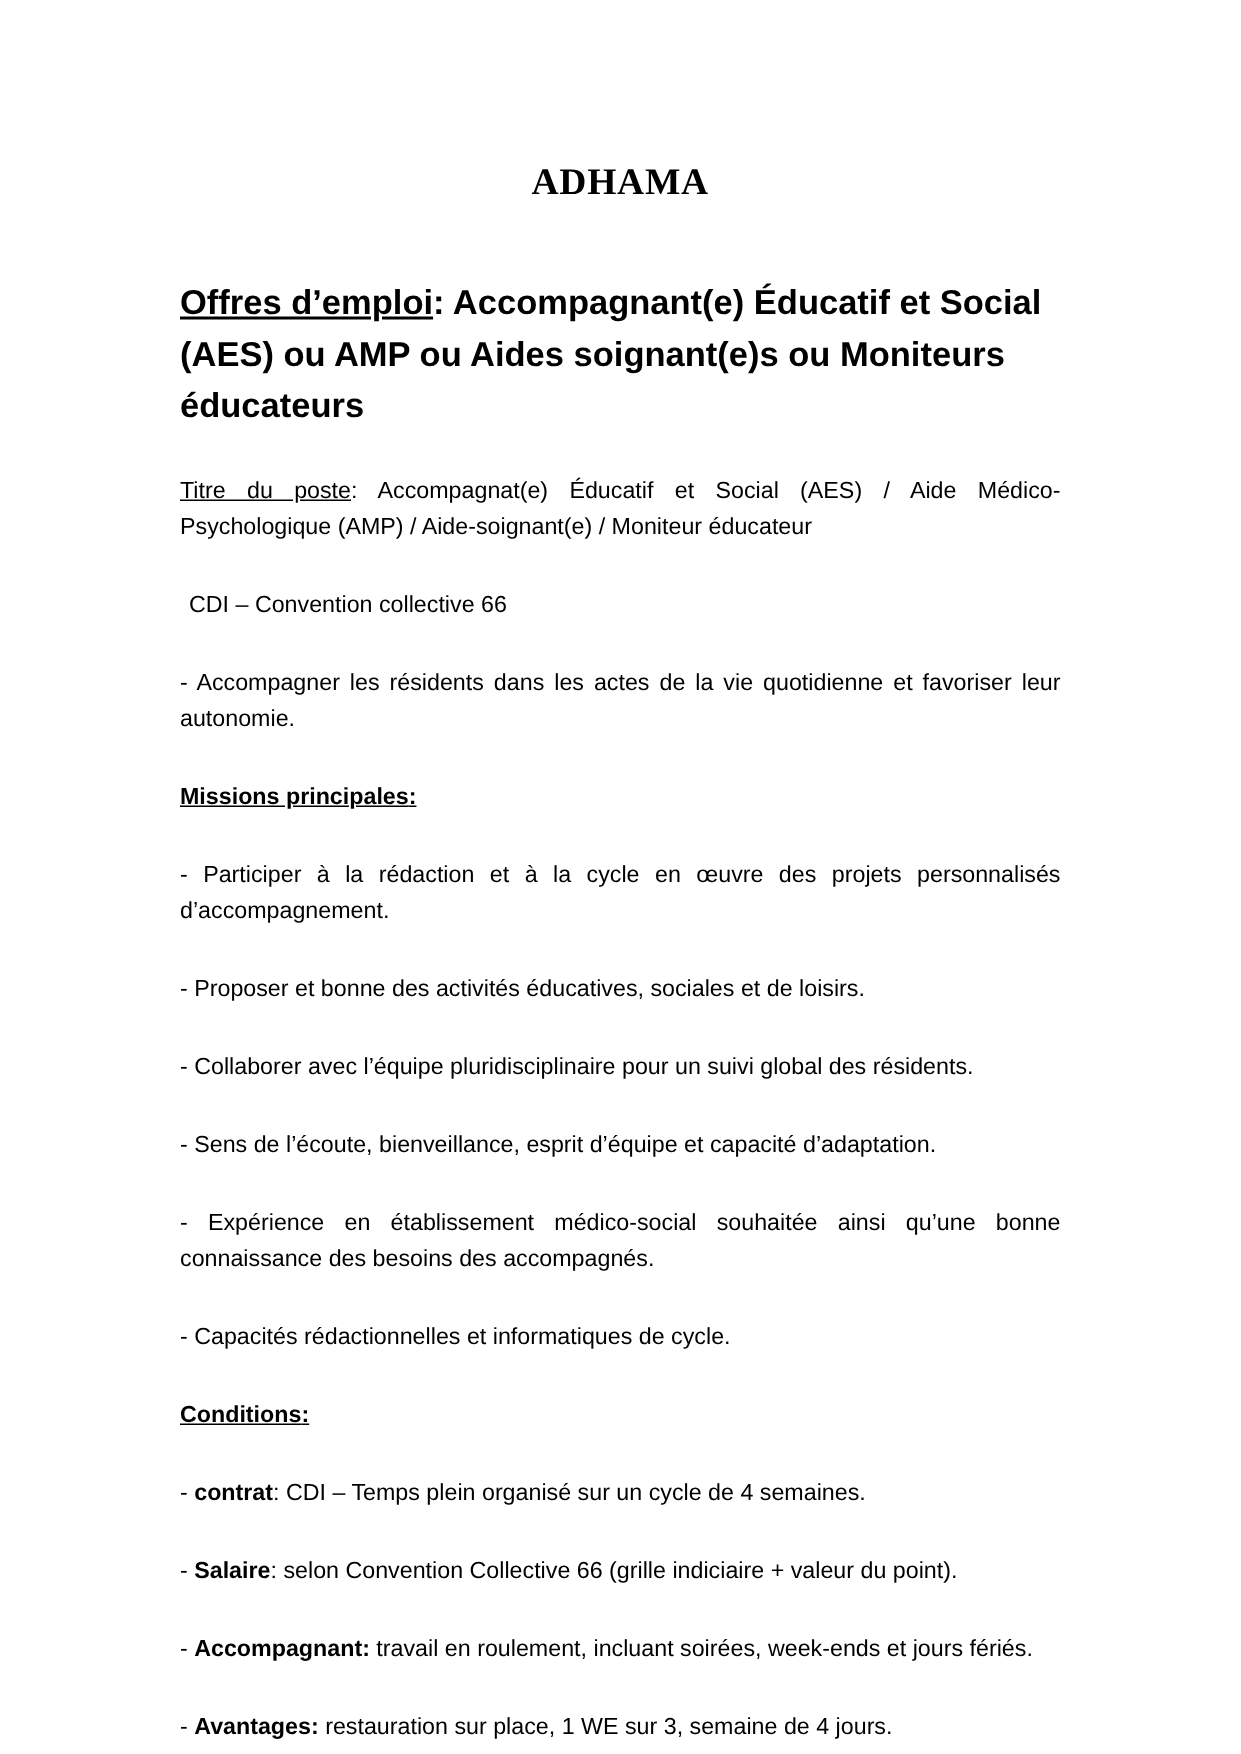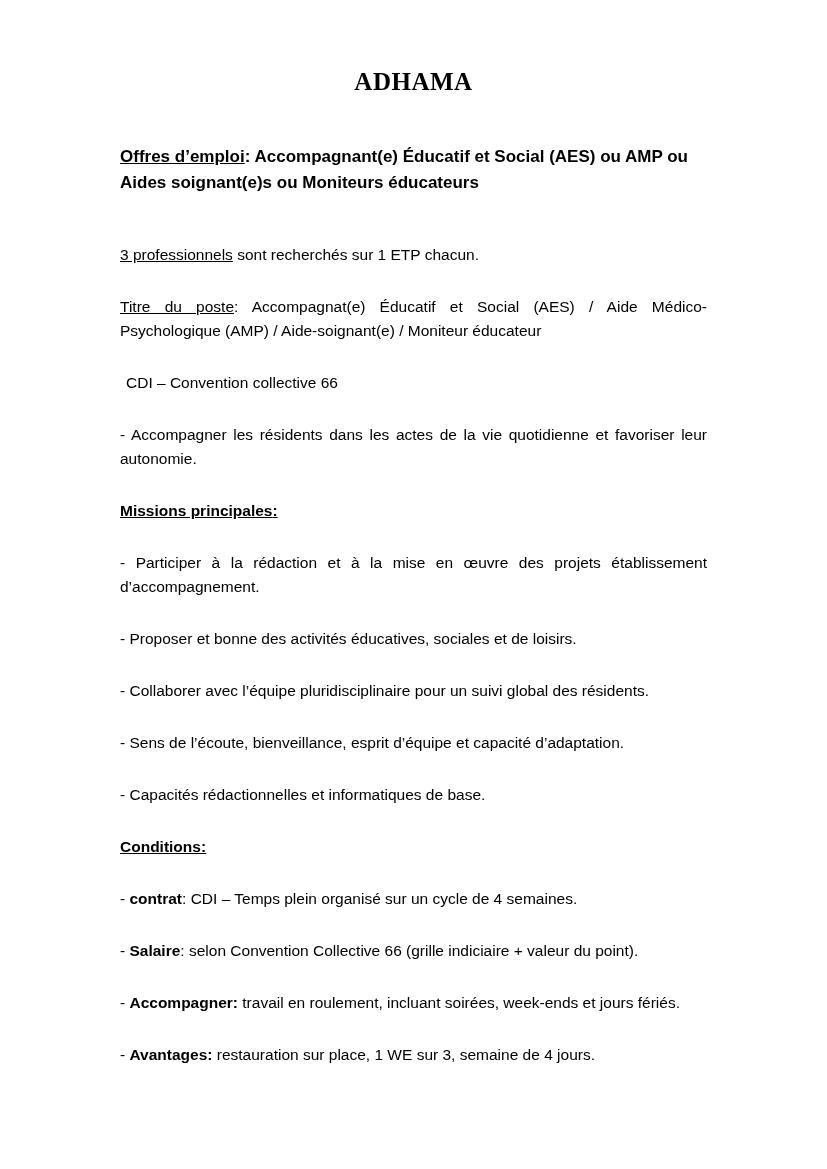--- a/index.html
+++ b/index.html
@@ -21,35 +21,35 @@
     background: #ffffff;
     box-sizing: border-box;
     padding: 0 120px;
   }
   .doc-title {
     text-align: center;
     font-family: "Liberation Serif", serif;
     font-weight: bold;
     font-size: 25px;
     letter-spacing: 0.5px;
-    margin-top: 68px;
+    margin-top: 108px;
     margin-bottom: 0;
   }
   .block {
     margin-top: 28px;
     font-size: 15.5px;
     line-height: 1.55;
     text-align: justify;
   }
   .block.first {
     margin-top: 48px;
   }
   .heading-line {
     font-weight: bold;
-    font-size: 17px;
+    font-size: 23px;
     line-height: 1.5;
     text-align: left;
     margin-top: 48px;
   }
   .u {
     text-decoration: underline;
   }
   .b {
     font-weight: bold;
   }
@@ -68,56 +68,54 @@
 <body>
 
 <div class="page">
 
   <div class="doc-title">ADHAMA</div>
 
   <div class="heading-line">
     <span class="u b">Offres d’emploi</span><span class="b">:</span><span class="b">  Accompagnant(e) Éducatif et Social (AES) ou AMP ou Aides soignant(e)s ou Moniteurs éducateurs</span>
   </div>
 
-  <div class="block first left">
-    <span class="u">3 professionnels</span><span> sont recherchés sur 1 ETP chacun.</span>
-  </div>
 
   <div class="block">
     <span class="u">Titre du poste</span><span>:</span><span> Accompagnat(e) Éducatif et Social (AES) / Aide Médico-Psychologique (AMP) / Aide-soignant(e) / Moniteur éducateur</span>
   </div>
 
   <div class="block left indent-sm">CDI – Convention collective 66</div>
 
   <div class="block">- Accompagner les résidents dans les actes de la vie quotidienne et favoriser leur autonomie.</div>
 
   <div class="block left">
     <span class="u b">Missions principales</span><span class="u b">:</span>
   </div>
-  <div class="block">- Participer à la rédaction et à la mise en œuvre des projets établissement d’accompagnement.</div>
+  <div class="block">- Participer à la rédaction et à la cycle en œuvre des projets personnalisés d’accompagnement.</div>
   <div class="block left">- Proposer et bonne des activités éducatives, sociales et de loisirs.</div>
   <div class="block left">- Collaborer avec l’équipe pluridisciplinaire pour un suivi global des résidents.</div>
 
 
   <div class="block left">- Sens de l’écoute, bienveillance, esprit d’équipe et capacité d’adaptation.</div>
-  <div class="block left">- Capacités rédactionnelles et informatiques de base.</div>
+  <div class="block">- Expérience en établissement médico-social souhaitée ainsi qu’une bonne connaissance des besoins des accompagnés.</div>
+  <div class="block left">- Capacités rédactionnelles et informatiques de cycle.</div>
 
   <div class="block left">
     <span class="u b">Conditions</span><span class="u b">:</span>
   </div>
 
   <div class="block left">
     <span>- </span><span class="b">contrat</span><span>: </span><span>CDI – Temps plein organisé sur un cycle de 4 semaines.</span>
   </div>
 
   <div class="block left">
     <span>- </span><span class="b">Salaire</span><span>: </span><span>selon Convention Collective 66 (grille indiciaire + valeur du point).</span>
   </div>
 
   <div class="block left">
-    <span>- </span><span class="b">Accompagner:</span><span> </span><span>travail en roulement, incluant soirées, week-ends et jours fériés.</span>
+    <span>- </span><span class="b">Accompagnant:</span><span> </span><span>travail en roulement, incluant soirées, week-ends et jours fériés.</span>
   </div>
 
   <div class="block left">
     <span>- </span><span class="b">Avantages:</span><span> </span><span>restauration sur place, 1 WE sur 3, semaine de 4 jours.</span>
   </div>
 
 </div>
 
 </body></html>

